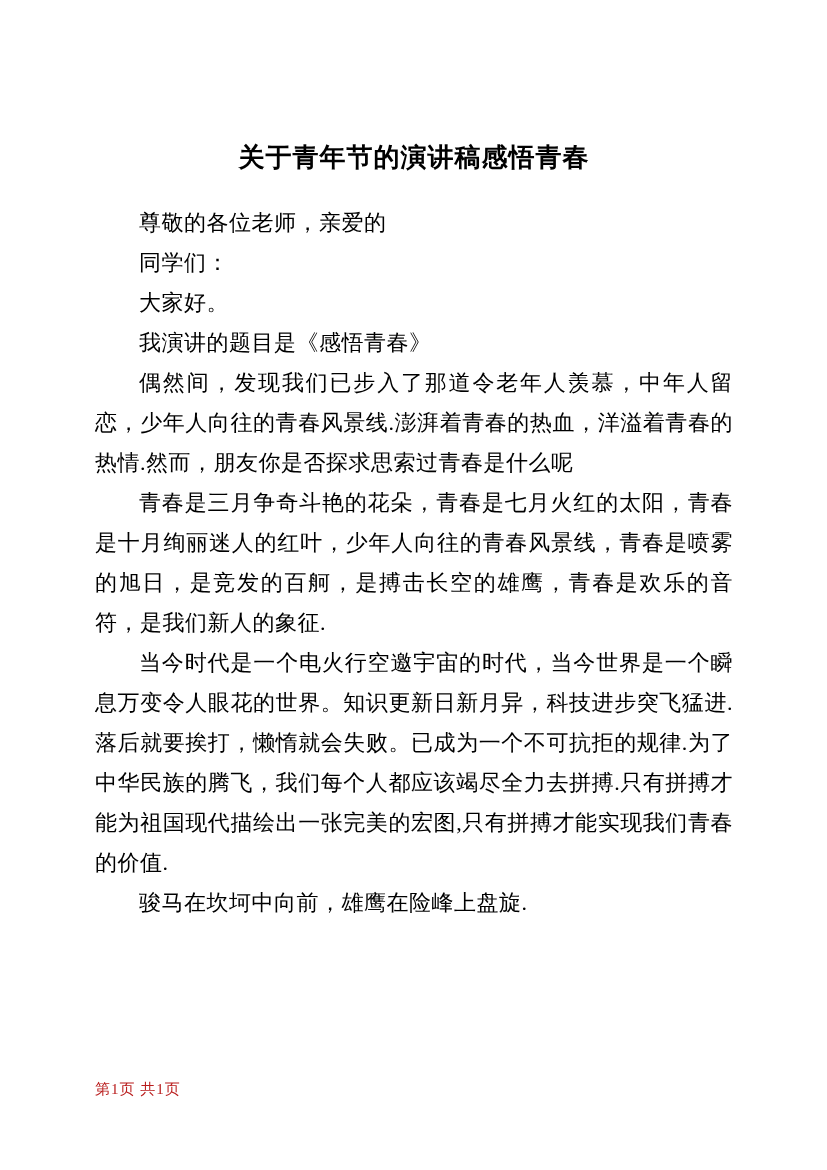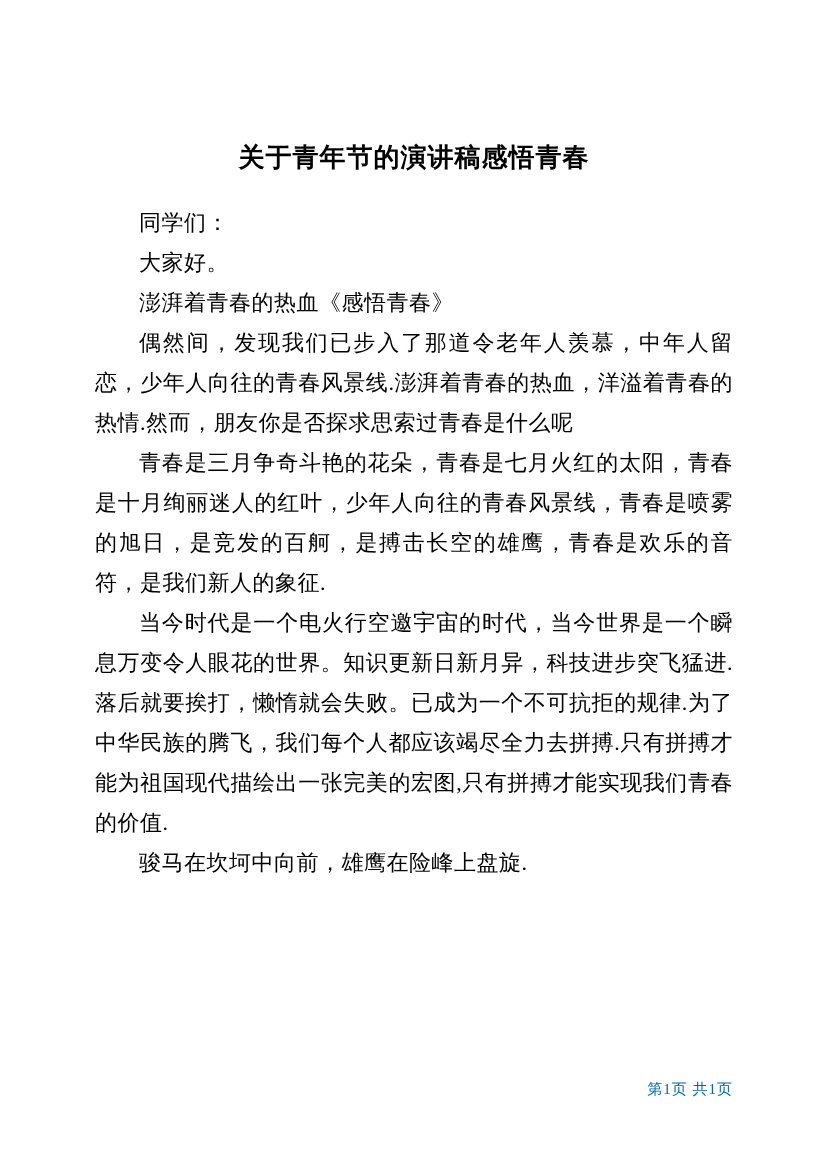--- a/index.html
+++ b/index.html
@@ -35,36 +35,37 @@
     line-height: 40px;
     text-indent: 2em;
     text-align: justify;
     letter-spacing: 0.5px;
   }
   .footer {
     position: absolute;
     left: 95px;
     top: 1080px;
     width: 638px;
-    text-align: right;
+    text-align: left;
     font-size: 15px;
-    color: #0369a1;
+    color: #b91c1c;
     letter-spacing: 1px;
   }
 </style>
 </head>
 <body>
 
 <div class="page">
   <div class="content">
     <h1 class="doc-title">关于青年节的演讲稿感悟青春</h1>
 
+    <p class="para">尊敬的各位老师，亲爱的</p>
     <p class="para">同学们：</p>
     <p class="para">大家好。</p>
-    <p class="para">澎湃着青春的热血《感悟青春》</p>
+    <p class="para">我演讲的题目是《感悟青春》</p>
     <p class="para">偶然间，发现我们已步入了那道令老年人羡慕，中年人留恋，少年人向往的青春风景线.澎湃着青春的热血，洋溢着青春的热情.然而，朋友你是否探求思索过青春是什么呢</p>
     <p class="para">青春是三月争奇斗艳的花朵，青春是七月火红的太阳，青春是十月绚丽迷人的红叶，少年人向往的青春风景线，青春是喷雾的旭日，是竞发的百舸，是搏击长空的雄鹰，青春是欢乐的音符，是我们新人的象征.</p>
     <p class="para">当今时代是一个电火行空邀宇宙的时代，当今世界是一个瞬息万变令人眼花的世界。知识更新日新月异，科技进步突飞猛进.落后就要挨打，懒惰就会失败。已成为一个不可抗拒的规律.为了中华民族的腾飞，我们每个人都应该竭尽全力去拼搏.只有拼搏才能为祖国现代描绘出一张完美的宏图,只有拼搏才能实现我们青春的价值.</p>
     <p class="para">骏马在坎坷中向前，雄鹰在险峰上盘旋.</p>
   </div>
 
   <div class="footer">
     <span>第1页 共1页</span>
   </div>
 </div>

